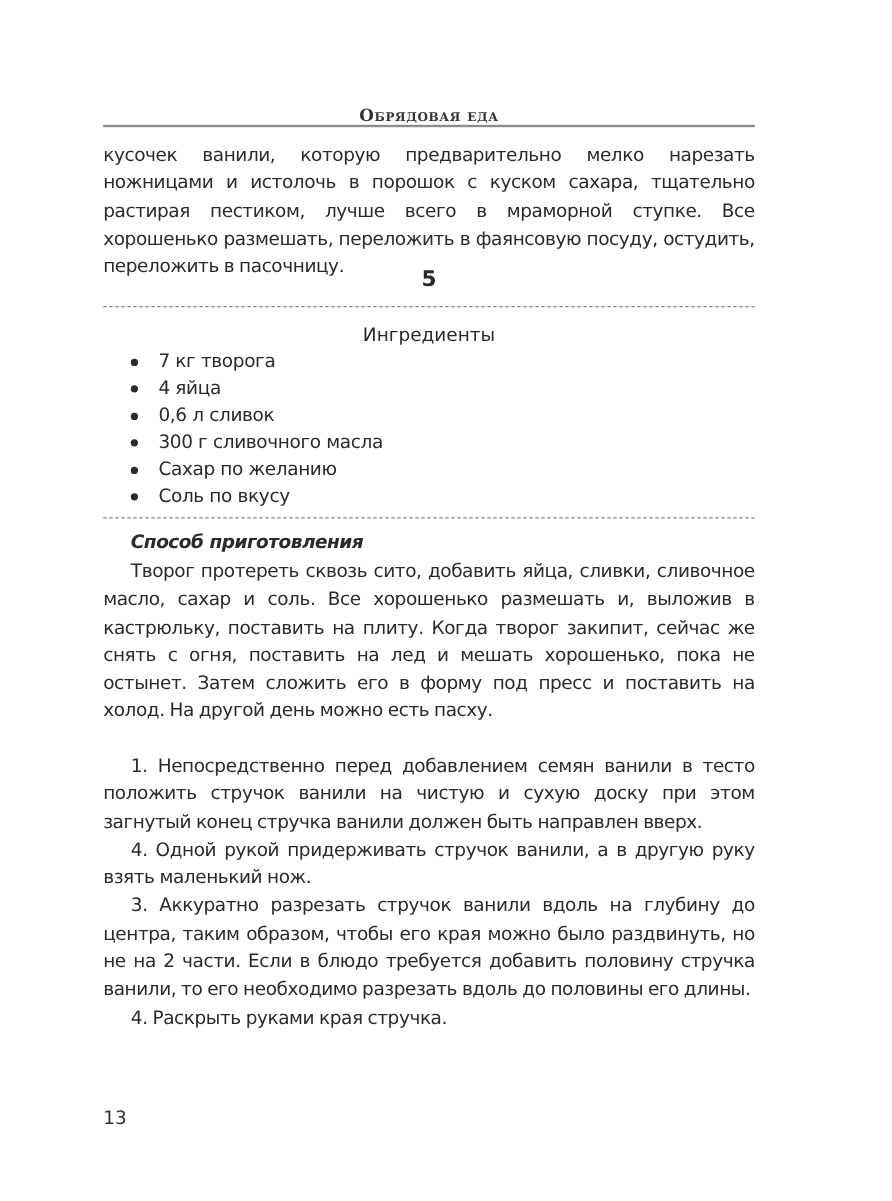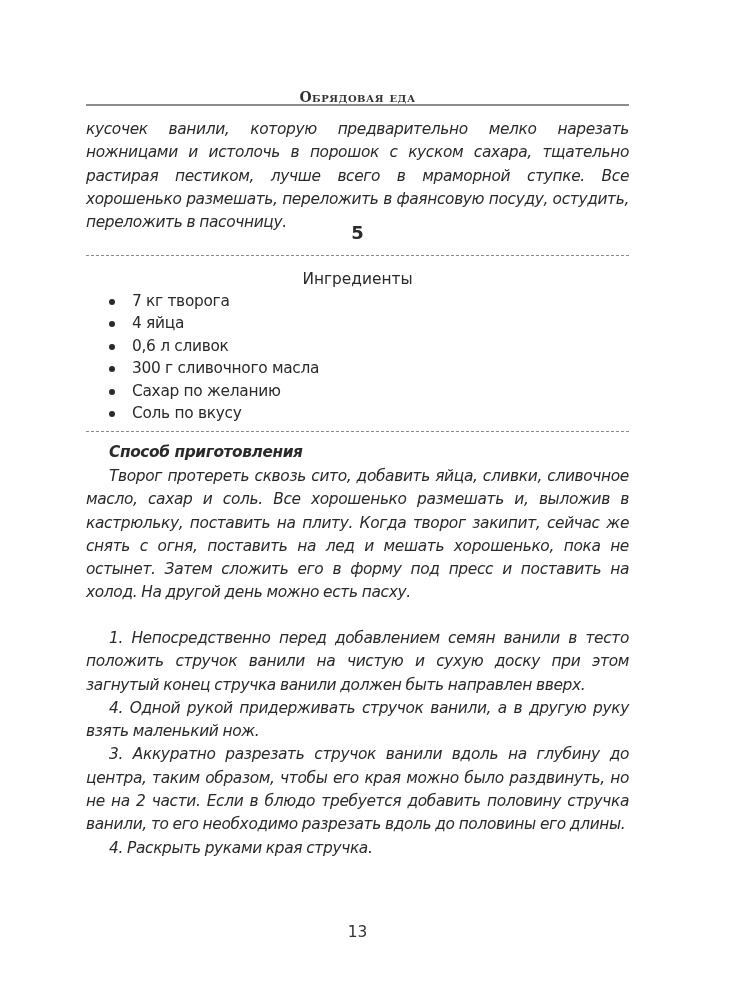--- a/index.html
+++ b/index.html
@@ -42,21 +42,20 @@
       width: 543px;
       height: 0;
       border-top: 2px solid #8c8c8c;
     }
     .text {
       font-size: 15.4px;
       line-height: 23.3px;
       text-align: justify;
       letter-spacing: -0.35px;
       word-spacing: -0.5px;
-      font-style: italic;
     }
     .p-intro {
       position: absolute;
       top: 118px;
       left: 0;
       width: 543px;
       margin: 0;
     }
     .recipe-number {
       position: absolute;
@@ -132,21 +131,20 @@
       top: 627px;
       left: 0;
       width: 543px;
     }
     .vanilla p { margin: 0; }
     .page-number {
       position: absolute;
       top: 923px;
       left: 0;
       width: 543px;
-      text-align: center;
       font-size: 15.4px;
       color: #333;
     }
   </style>
 </head>
 <body>
 
 <div class="page">
 
   <div class="running-head">Обрядовая еда</div>

